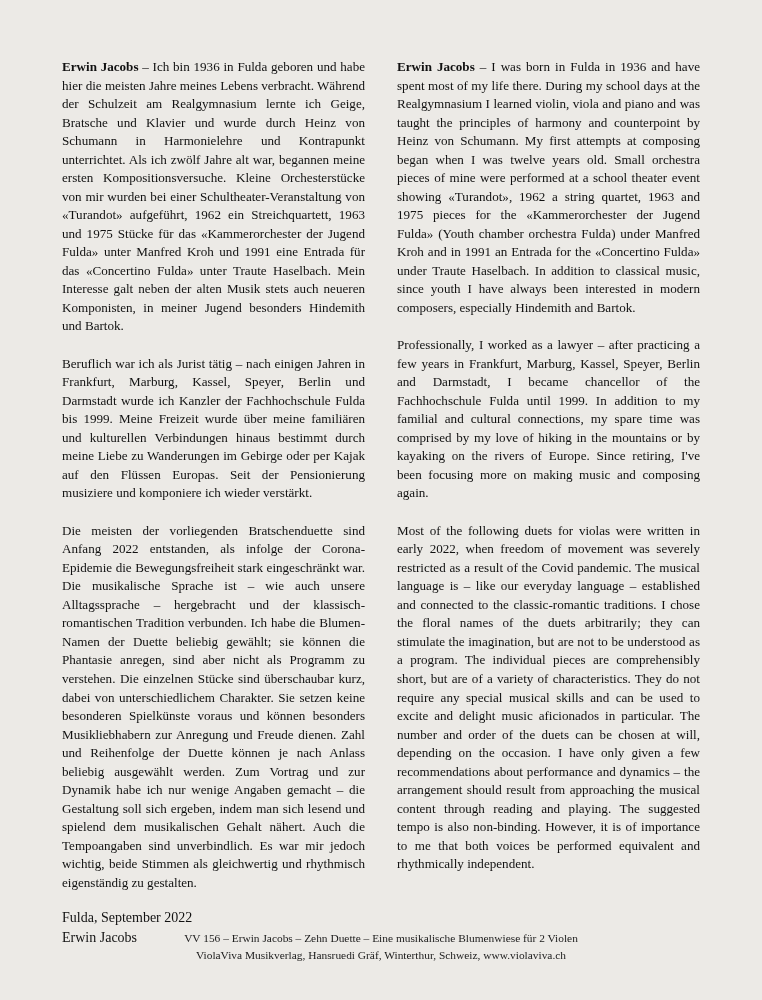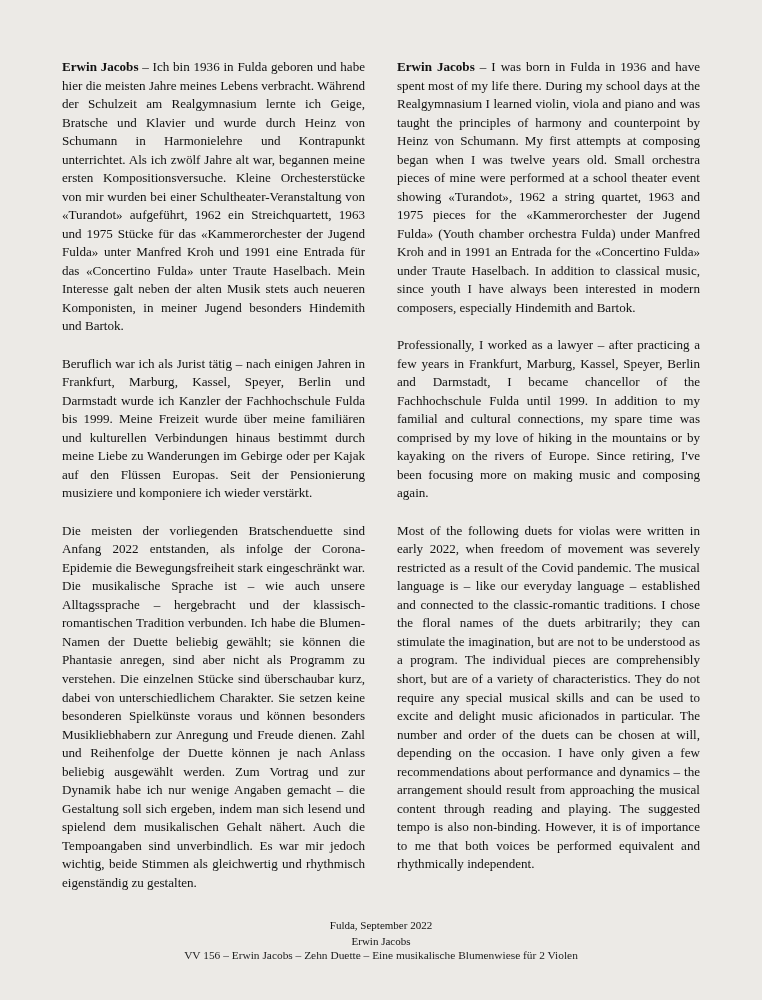--- a/index.html
+++ b/index.html
@@ -39,23 +39,23 @@
   .col p:last-child {
     margin-bottom: 0;
   }
   .name-lead {
     font-weight: bold;
   }
   .bold-inline {
     font-weight: normal;
   }
   .signature {
-    margin-top: 26px;
-    text-align: center;
-    font-size: 11px;
+    margin-top: 16px;
+    text-align: left;
+    font-size: 14px;
     line-height: 1.45;
   }
   .signature div {
     margin: 0;
   }
   .footer {
     position: absolute;
     left: 0;
     right: 0;
     bottom: 36px;
@@ -87,15 +87,16 @@
 
   </div>
 
   <div class="signature">
     <div>Fulda, September 2022</div>
     <div>Erwin Jacobs</div>
   </div>
 
   <div class="footer">
     <div>VV 156 – Erwin Jacobs – Zehn Duette – Eine musikalische Blumenwiese für 2 Violen</div>
+    <div>ViolaViva Musikverlag, Hansruedi Gräf, Winterthur, Schweiz, www.violaviva.ch</div>
   </div>
 
 </div>
 
 </body></html>

